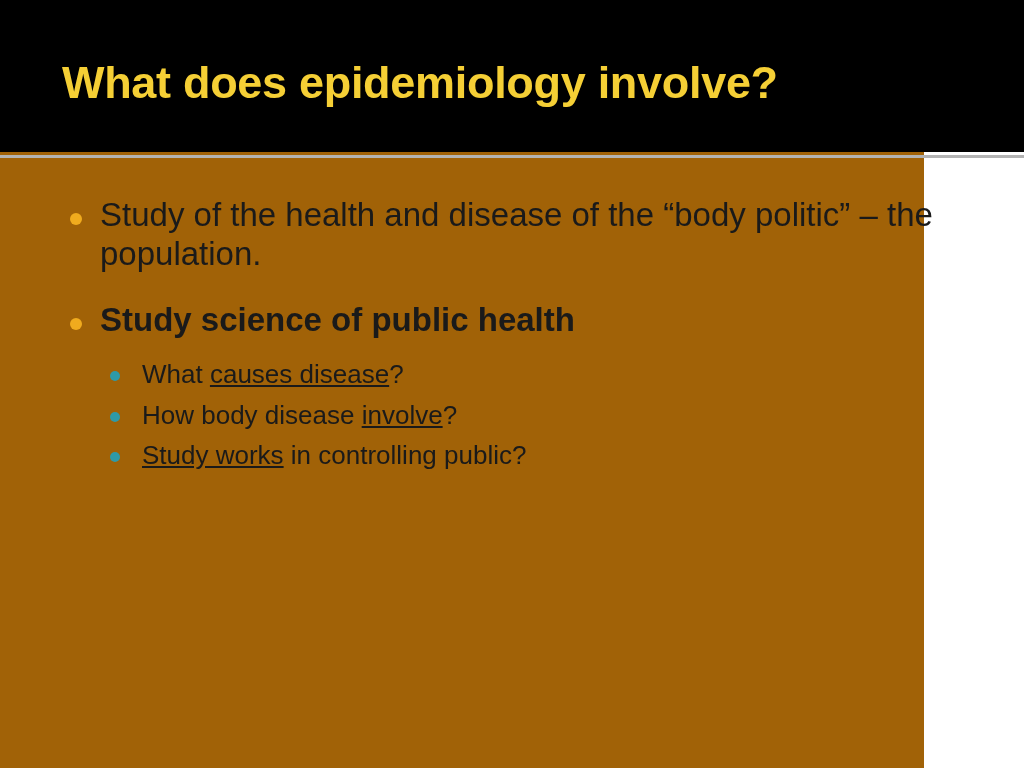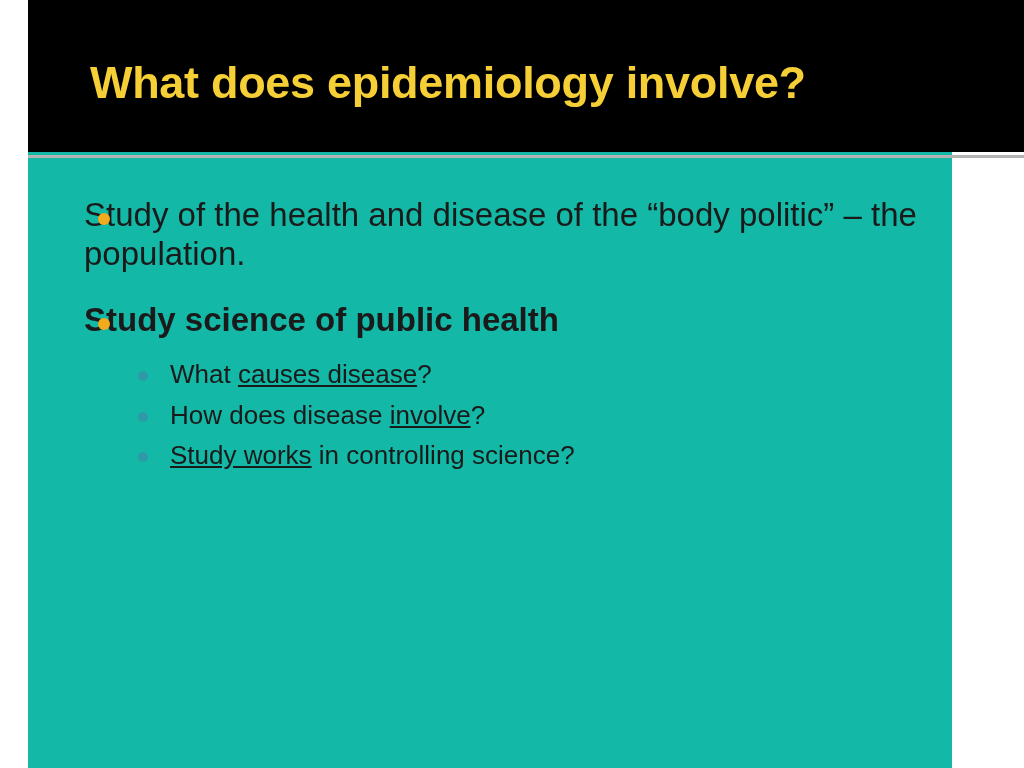--- a/index.html
+++ b/index.html
@@ -10,22 +10,21 @@
     width: 1024px;
     height: 768px;
     background: #ffffff;
     font-family: "Liberation Sans", sans-serif;
     overflow: hidden;
   }
   .slide {
     position: relative;
     width: 924px;
     height: 768px;
-    background: #14b8a6;
-    margin-left: 28px;
+    background: #a16207;
   }
   .title-bar {
     position: absolute;
     top: 0;
     left: 0;
     width: 1024px;
     height: 152px;
     background: #000000;
   }
   .title-text {
@@ -49,21 +48,21 @@
   .body-area {
     position: absolute;
     top: 196px;
     left: 0;
     width: 1024px;
   }
 
   
   .l1 {
     position: relative;
-    padding-left: 56px;
+    padding-left: 100px;
     margin-bottom: 10px;
   }
   .l1 .dot {
     position: absolute;
     left: 70px;
     top: 17px;
     width: 12px;
     height: 12px;
     border-radius: 50%;
     background: #f0ab1e;
@@ -124,23 +123,23 @@
       <div class="txt bold"> Study science of public health</div>
     </div>
 
     <div class="l2 sp-sub">
       <span class="dot"></span>
       <div class="txt"><span>What </span><u>causes disease</u><span>?</span></div>
     </div>
 
     <div class="l2">
       <span class="dot"></span>
-      <div class="txt"><span>How does disease </span><u>involve</u><span>?</span></div>
+      <div class="txt"><span>How body disease </span><u>involve</u><span>?</span></div>
     </div>
 
 
     <div class="l2">
       <span class="dot"></span>
-      <div class="txt"><span></span><u>Study works</u><span> in controlling science?</span></div>
+      <div class="txt"><span></span><u>Study works</u><span> in controlling public?</span></div>
     </div>
 
   </div>
 </div>
 
 </body></html>

